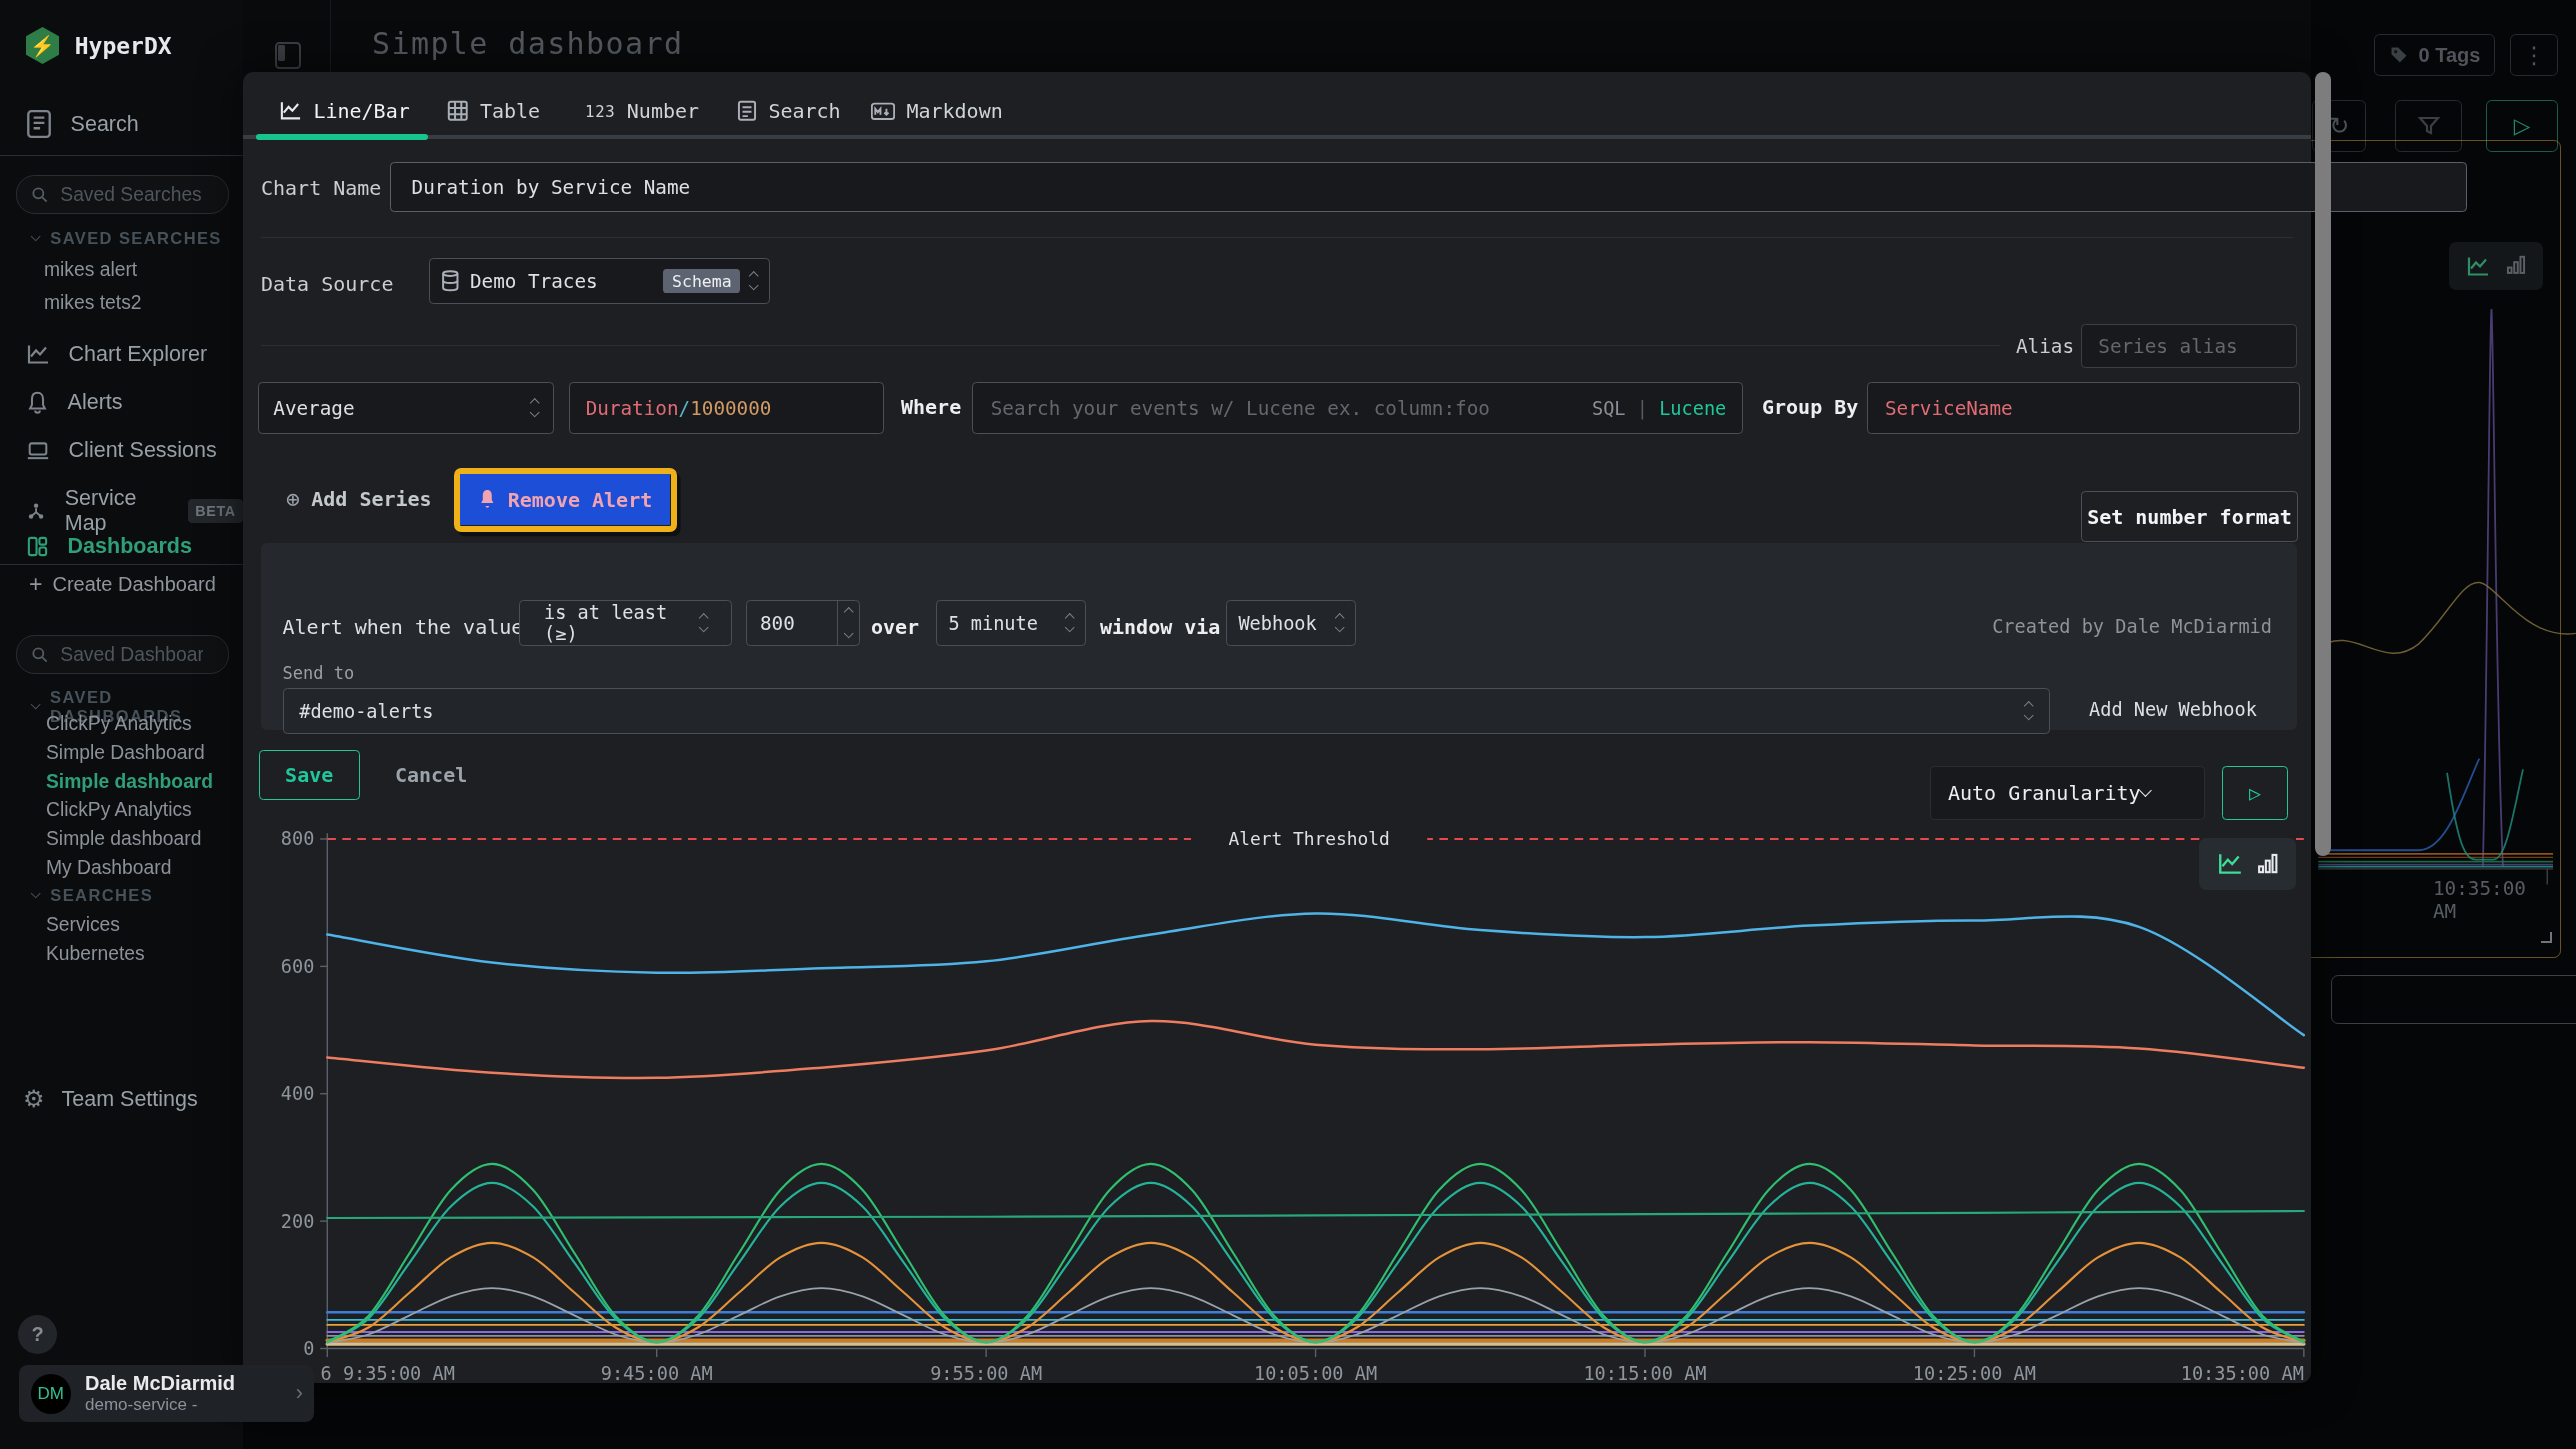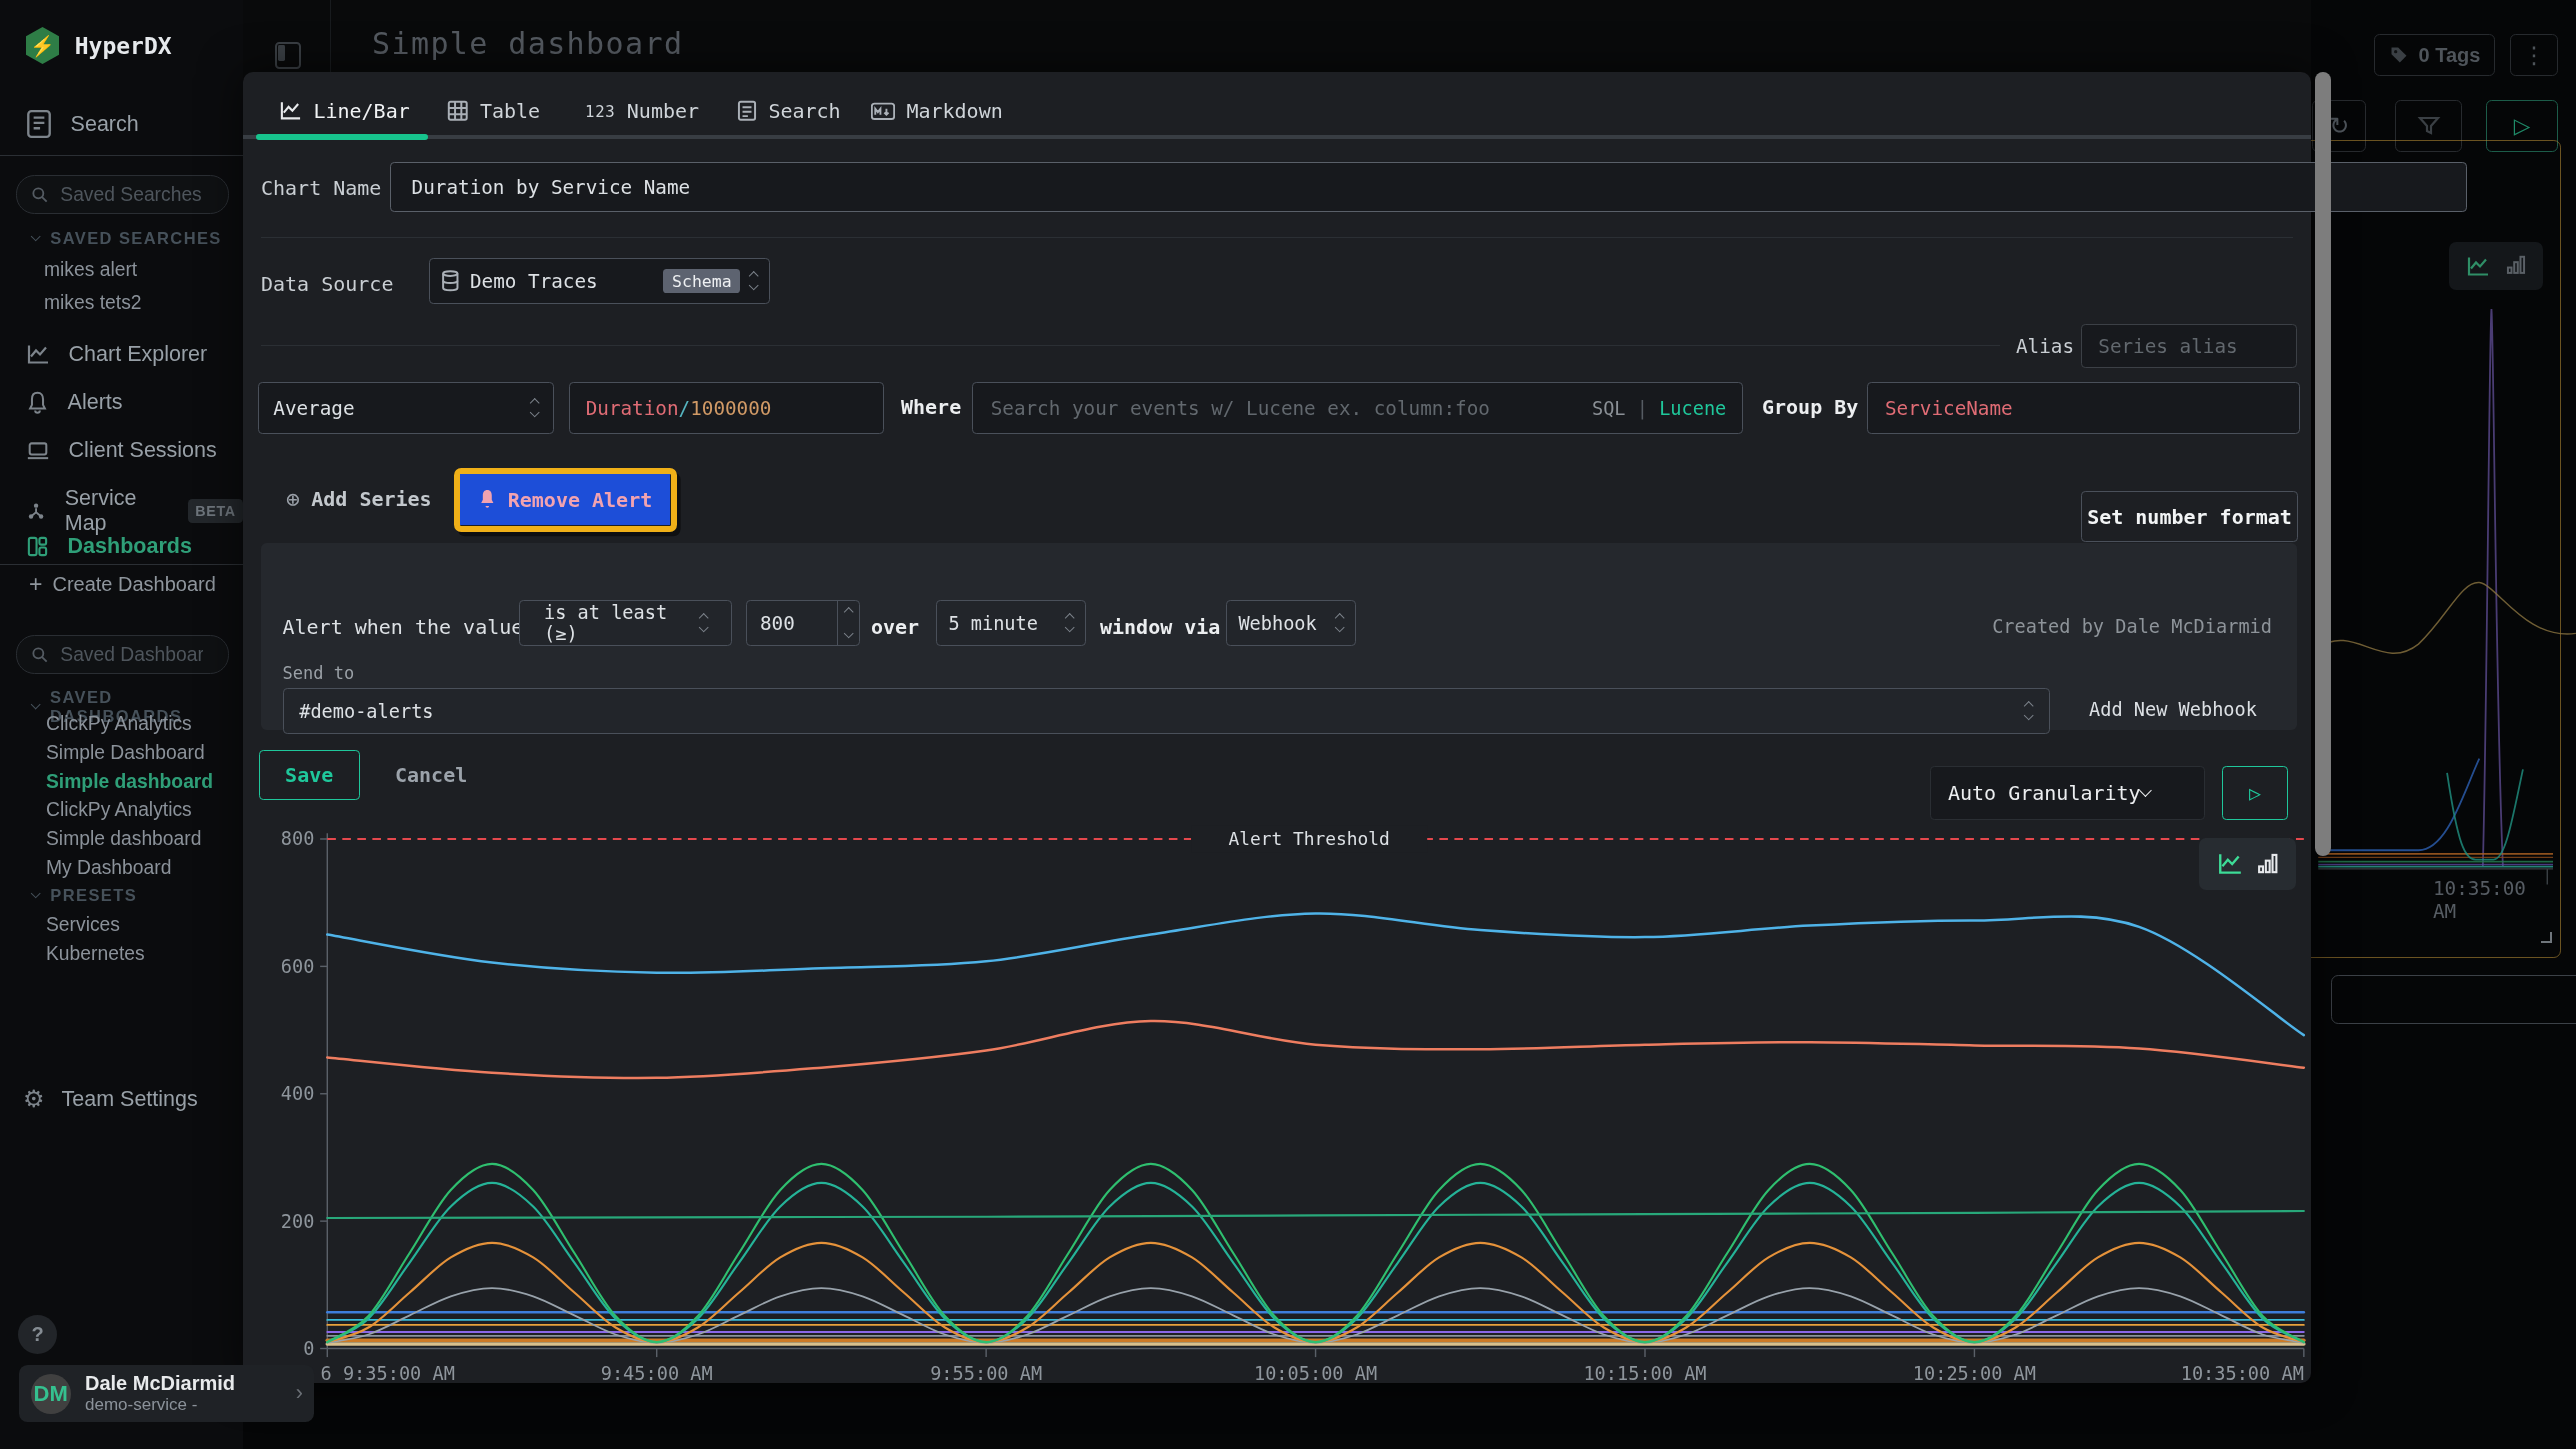--- a/index.html
+++ b/index.html
@@ -136,37 +136,37 @@
   </div>
   <div class="abs side-sub" style="left:46px;top:713px">ClickPy Analytics</div>
   <div class="abs side-sub" style="left:46px;top:742px">Simple Dashboard</div>
   <div class="abs" style="left:46px;top:771px;color:#2f9f78;font-weight:bold;font-size:19.3px">Simple dashboard</div>
   <div class="abs side-sub" style="left:46px;top:799px">ClickPy Analytics</div>
   <div class="abs side-sub" style="left:46px;top:828px">Simple dashboard</div>
   <div class="abs side-sub" style="left:46px;top:857px">My Dashboard</div>
 
   <div class="abs row" style="left:31.5px;top:886px;gap:11.4px">
     <span class="cd" style="border-color:#46515a;margin-top:-4.3px"></span>
-    <span class="sec-hdr">PRESETS</span>
+    <span class="sec-hdr">SEARCHES</span>
   </div>
   <div class="abs side-sub" style="left:46px;top:914px">Services</div>
   <div class="abs side-sub" style="left:46px;top:943px">Kubernetes</div>
 
   <div class="abs row" style="left:23px;top:1085px;gap:17px">
     <span style="color:#7d848b;font-size:24px">⚙</span>
     <span class="side-item">Team Settings</span>
   </div>
 
   <div class="abs" style="left:18px;top:1315px;width:39px;height:39px;border-radius:50%;background:#222529;display:flex;align-items:center;justify-content:center">
     <span style="color:#858c93;font-size:20px;font-weight:bold">?</span>
   </div>
 </div>
 
 <div class="abs sans" style="left:19.3px;top:1365px;width:295px;height:57px;background:#1f2226;border-radius:8.6px;z-index:12;display:flex;align-items:center;padding:0 11.4px;box-sizing:border-box;gap:14.3px">
-  <span style="width:40px;height:40px;border-radius:50%;background:#404040;display:flex;align-items:center;justify-content:center;color:#35c08f;font-weight:bold;font-size:22px">DM</span>
+  <span style="width:40px;height:40px;border-radius:50%;background:#000000;display:flex;align-items:center;justify-content:center;color:#35c08f;font-weight:normal;font-size:17px">DM</span>
   <span style="flex:1">
     <span style="display:block;color:#e8eaec;font-weight:bold;font-size:20px">Dale McDiarmid</span>
     <span style="display:block;color:#8b929a;font-size:17px">demo-service -</span>
   </span>
   <span style="color:#6b7076;font-size:21.5px">›</span>
 </div>
 
 <div class="abs" style="left:2311px;top:0;width:265px;height:1450px;overflow:hidden;background:#050607">
 
   <div class="abs row sans" style="left:63px;top:34px;width:121px;height:42px;border:1.4px solid #272a2e;border-radius:5.7px;justify-content:center;gap:10px;box-sizing:border-box">

